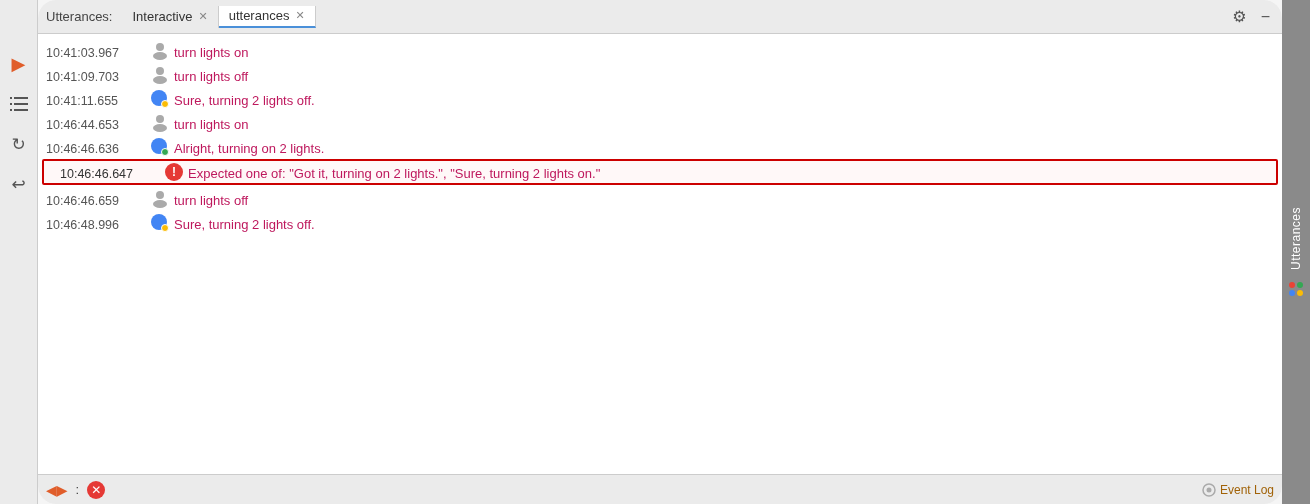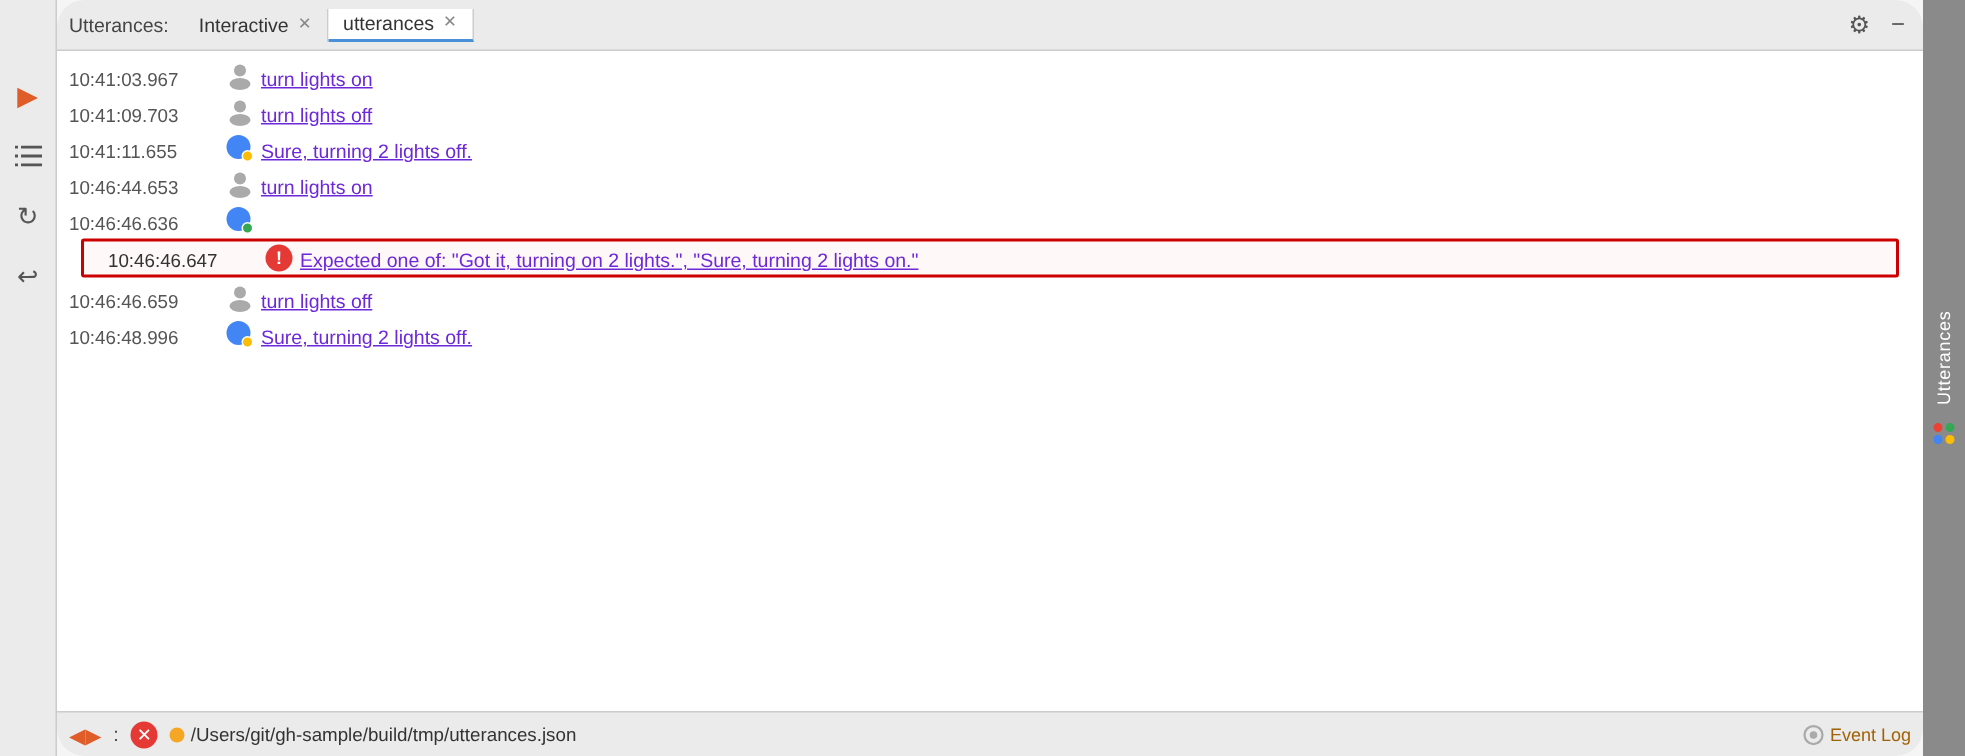--- a/index.html
+++ b/index.html
@@ -150,21 +150,21 @@
       display: flex;
       align-items: flex-end;
       padding: 2px 8px;
       min-height: 24px;
       font-size: 13px;
       color: #222;
     }
     .log-row.highlighted {
       border: 2px solid #cc0000;
       background: #fff8f8;
-      margin: 1px 16px;
+      margin: 1px 4px;
       border-radius: 2px;
       padding-left: 16px;
     }
     .log-row.highlighted .log-timestamp {
       color: #333;
     }
 
     .log-timestamp {
       width: 100px;
       flex-shrink: 0;
@@ -174,22 +174,21 @@
     }
     .log-icon {
       width: 28px;
       flex-shrink: 0;
       display: flex;
       align-items: center;
       justify-content: center;
     }
     .log-message {
       flex: 1;
-      color: #6d28d9;
-      text-decoration: underline;
+      color: #be185d;
     }
 
     .icon-assistant {
       position: relative;
       width: 18px;
       height: 18px;
     }
     .icon-assistant .big-dot {
       width: 16px;
       height: 16px;
@@ -371,20 +370,21 @@
     </div>
 
     <div class="log-row">
       <span class="log-timestamp">10:46:46.636</span>
       <span class="log-icon">
         <div class="icon-assistant">
           <div class="big-dot" style="background:#4285f4;"></div>
           <div class="small-dot" style="background:#34a853;"></div>
         </div>
       </span>
+      <span class="log-message">Alright, turning on 2 lights.</span>
     </div>
 
     <div class="log-row highlighted">
       <span class="log-timestamp">10:46:46.647</span>
       <span class="log-icon">
         <div class="icon-error">!</div>
       </span>
       <span class="log-message">Expected one of: "Got it, turning on 2 lights.", "Sure, turning 2 lights on."</span>
     </div>
 
@@ -409,24 +409,20 @@
       </span>
       <span class="log-message">Sure, turning 2 lights off.</span>
     </div>
 
   </div>
 
   <div class="bottom-bar">
     <div class="bottom-icon" style="color:#e05d2a; font-size:14px;">◀▶</div>
     <span class="bottom-colon">:</span>
     <div class="bottom-error-badge">✕</div>
-    <div class="bottom-path">
-      <div class="bottom-orange-dot"></div>
-      <span>/Users/git/gh-sample/build/tmp/utterances.json</span>
-    </div>
     <div class="bottom-spacer"></div>
     <div class="event-log-btn">
       <svg width="14" height="14" viewBox="0 0 14 14">
         <circle cx="7" cy="7" r="6" fill="none" stroke="#aaa" stroke-width="1.5"></circle>
         <circle cx="7" cy="7" r="2.5" fill="#aaa"></circle>
       </svg>
       <span>Event Log</span>
     </div>
   </div>
 

